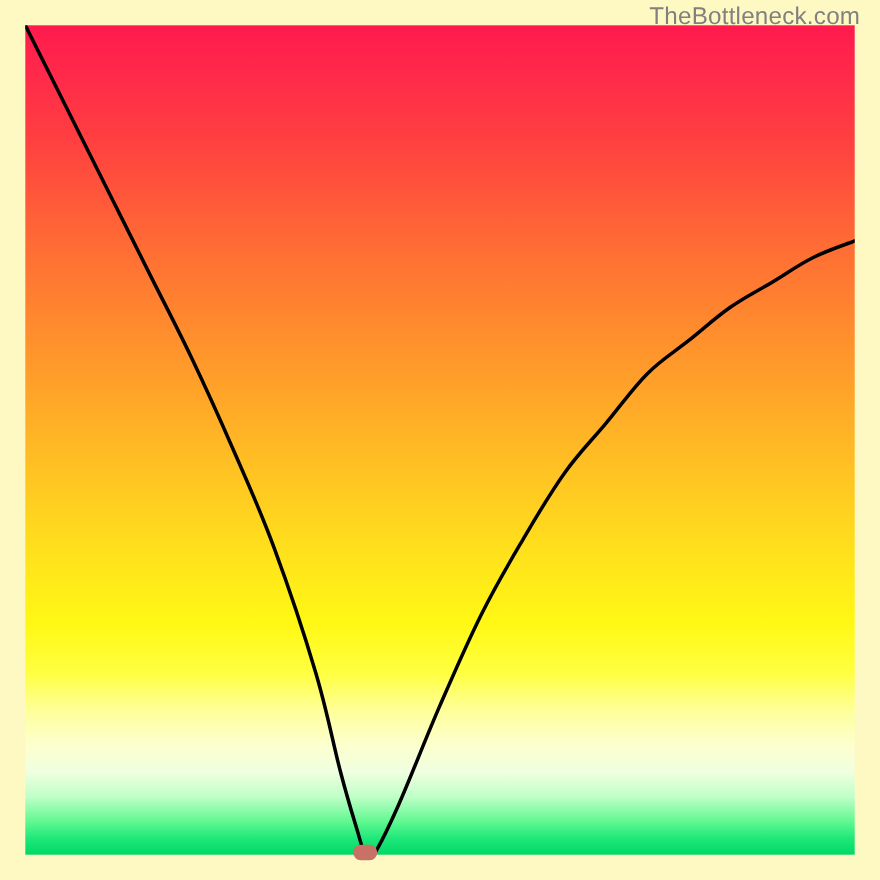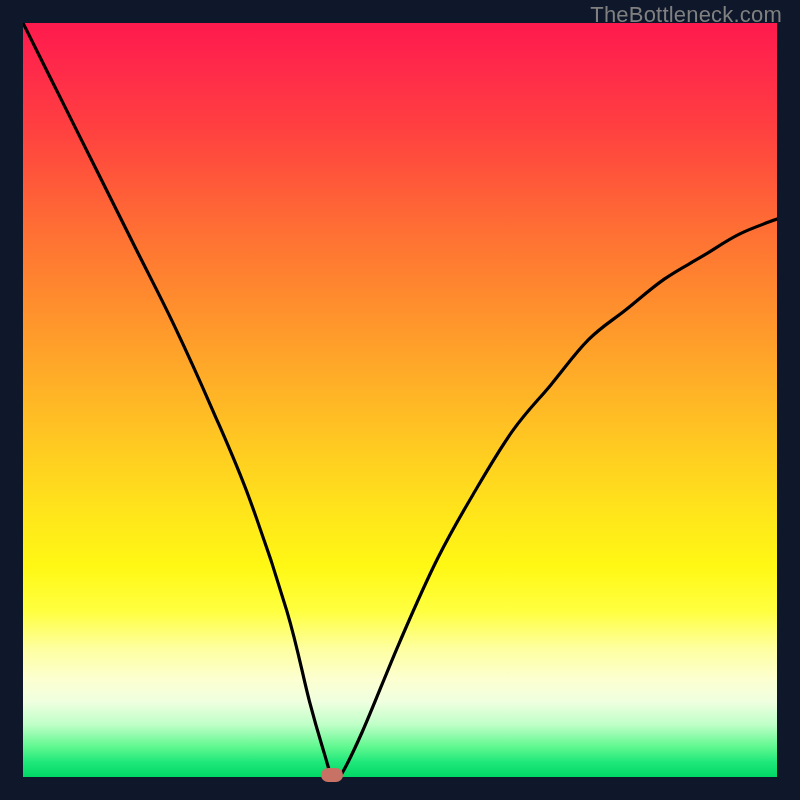--- a/index.html
+++ b/index.html
@@ -8,21 +8,21 @@
     width: 800px;
     height: 800px;
     background: #000;
     position: relative;
     overflow: hidden;
     font-family: Arial, Helvetica, sans-serif;
   }
   .frame {
     position: absolute;
     inset: 0;
-    background: #0f172a;
+    background: #fef9c3;
   }
   .plot-area {
     position: absolute;
     left: 23px;
     top: 23px;
     width: 754px;
     height: 754px;
     background: linear-gradient(to bottom,
       #ff1a4d 0%,
       #ff2a4a 6%,

